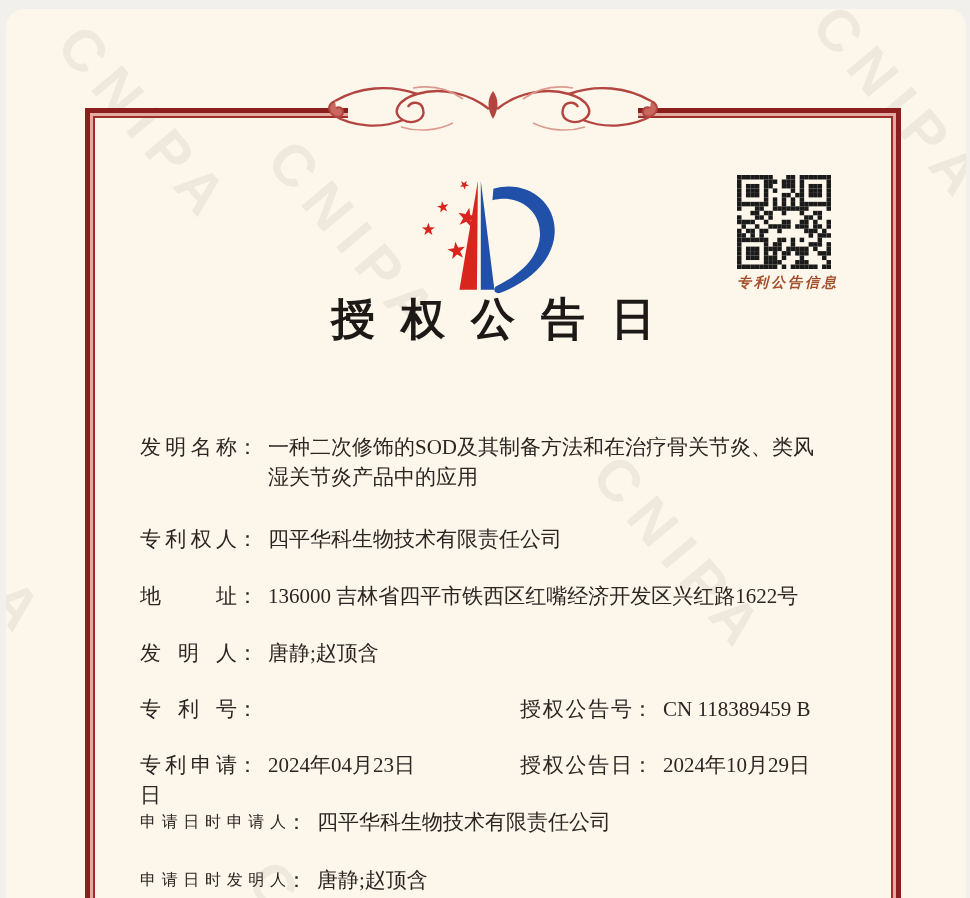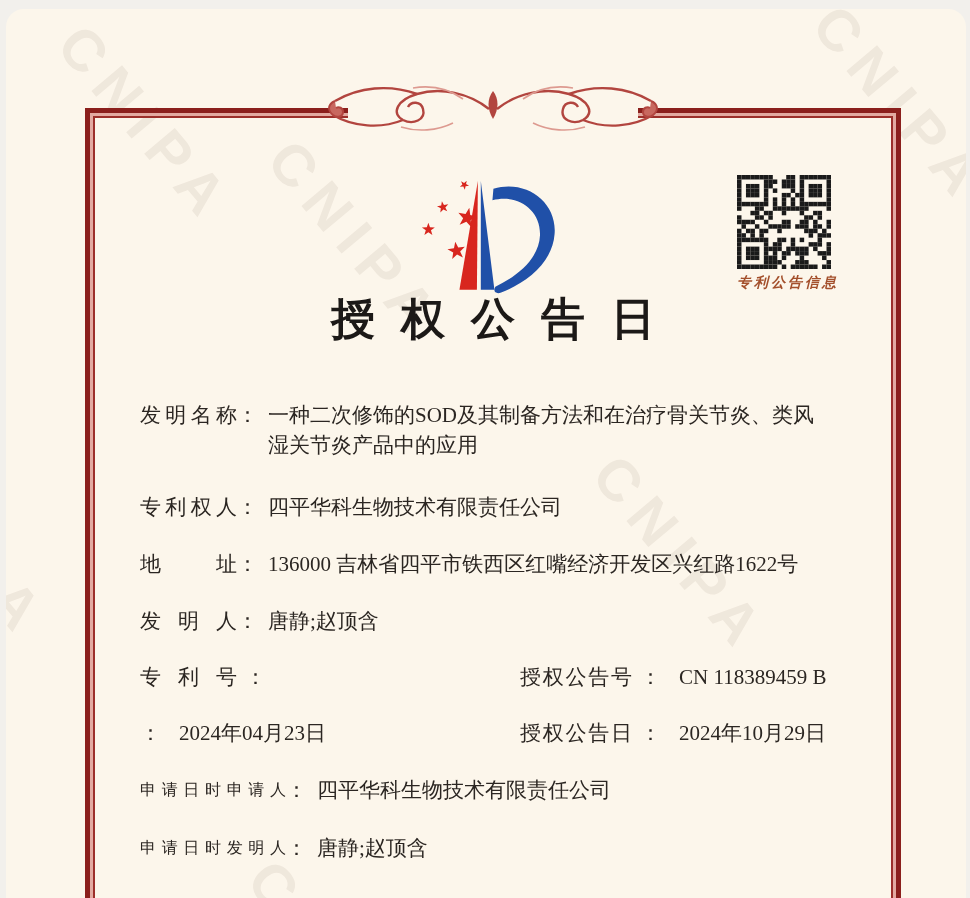--- a/index.html
+++ b/index.html
@@ -25,27 +25,27 @@
   .ornament{position:absolute;left:317px;top:70px;width:340px;height:64px;z-index:3;}
   .content{position:absolute;inset:0;z-index:3;}
   .cert-no{position:absolute;left:116px;top:144px;font-size:19px;letter-spacing:1px;}
   .logo{position:absolute;left:402px;top:154px;width:165px;height:132px;}
   .qr{position:absolute;left:731px;top:166px;width:94px;height:94px;}
   .qr-caption{position:absolute;left:702px;top:265px;width:160px;text-align:center;
     font-size:14px;font-weight:bold;font-style:italic;letter-spacing:3px;color:var(--caption);}
   .title{position:absolute;left:79px;top:281px;width:816px;text-align:center;
     font-size:44px;font-weight:bold;letter-spacing:26px;text-indent:26px;color:#1c1917;}
   .row{position:absolute;left:134px;width:716px;display:flex;align-items:flex-start;
-    font-size:21px;line-height:30px;}
+    font-size:21px;line-height:30px;margin-top:32px;}
   .lbl{display:inline-block;width:97px;text-align:justify;text-align-last:justify;flex:none;}
   .lbl.wide{width:146px;font-size:16px;text-align-last:justify;}
   .colon{flex:none;margin-right:10px;}
   .val{flex:none;}
   .val.wrap{width:565px;flex:initial;}
-  .pair{display:flex;align-items:flex-start;gap:8px;}
+  .pair{display:flex;align-items:flex-start;}
   .pair.left{width:380px;flex:none;}
   .pair .lbl.right{width:112px;}
   .r-name{top:391px;} .r-patentee{top:483px;} .r-address{top:540px;} .r-inventor{top:597px;}
   .r-numbers{top:653px;} .r-dates{top:709px;} .r-origa{top:766px;} .r-origi{top:824px;align-items:center;}
 </style>
 </head>
 <body>
 
 <div class="stage">
   <div class="page">
@@ -378,20 +378,21 @@
         </span>
         <span class="pair">
           <span class="lbl right">授权公告号</span>
           <span class="colon">：</span>
           <span class="val">CN 118389459 B</span>
         </span>
       </div>
 
       <div class="row r-dates">
         <span class="pair left">
+          <span class="lbl">专利申请日</span>
           <span class="colon">：</span>
           <span class="val">2024年04月23日</span>
         </span>
         <span class="pair">
           <span class="lbl right">授权公告日</span>
           <span class="colon">：</span>
           <span class="val">2024年10月29日</span>
         </span>
       </div>
 

